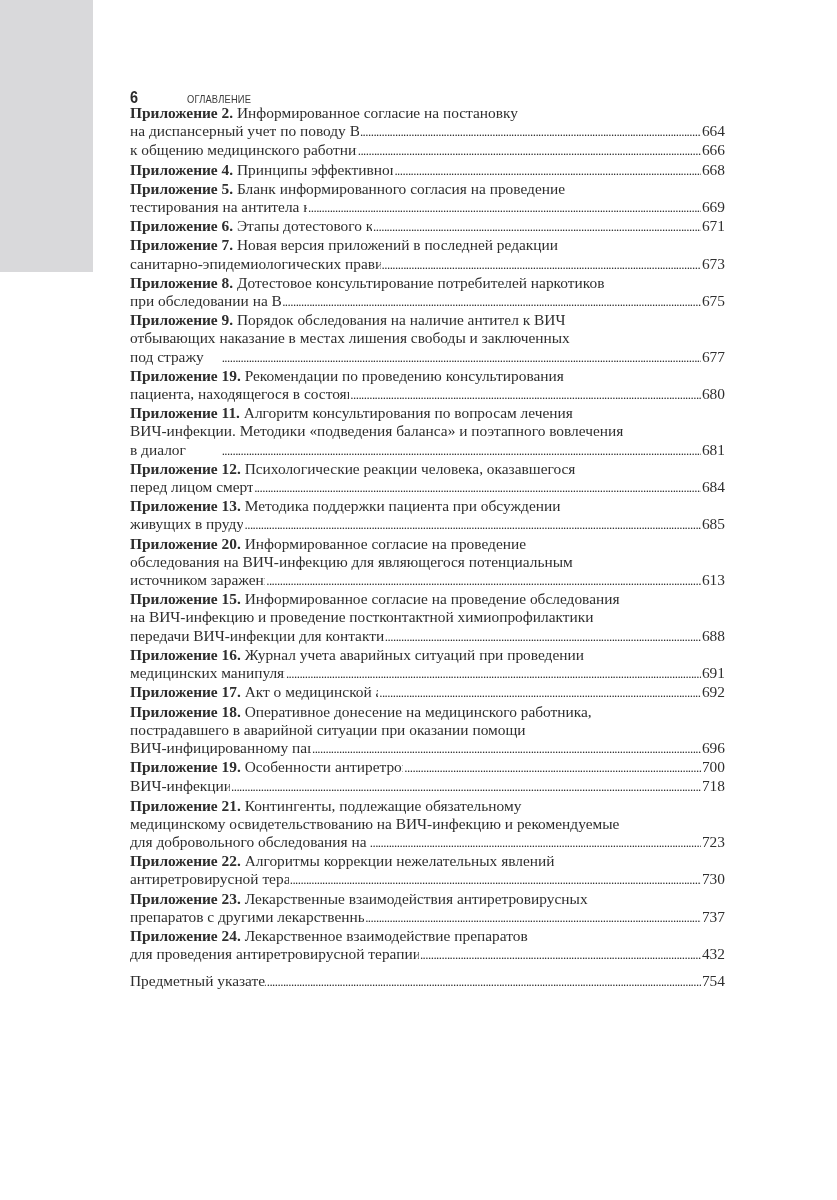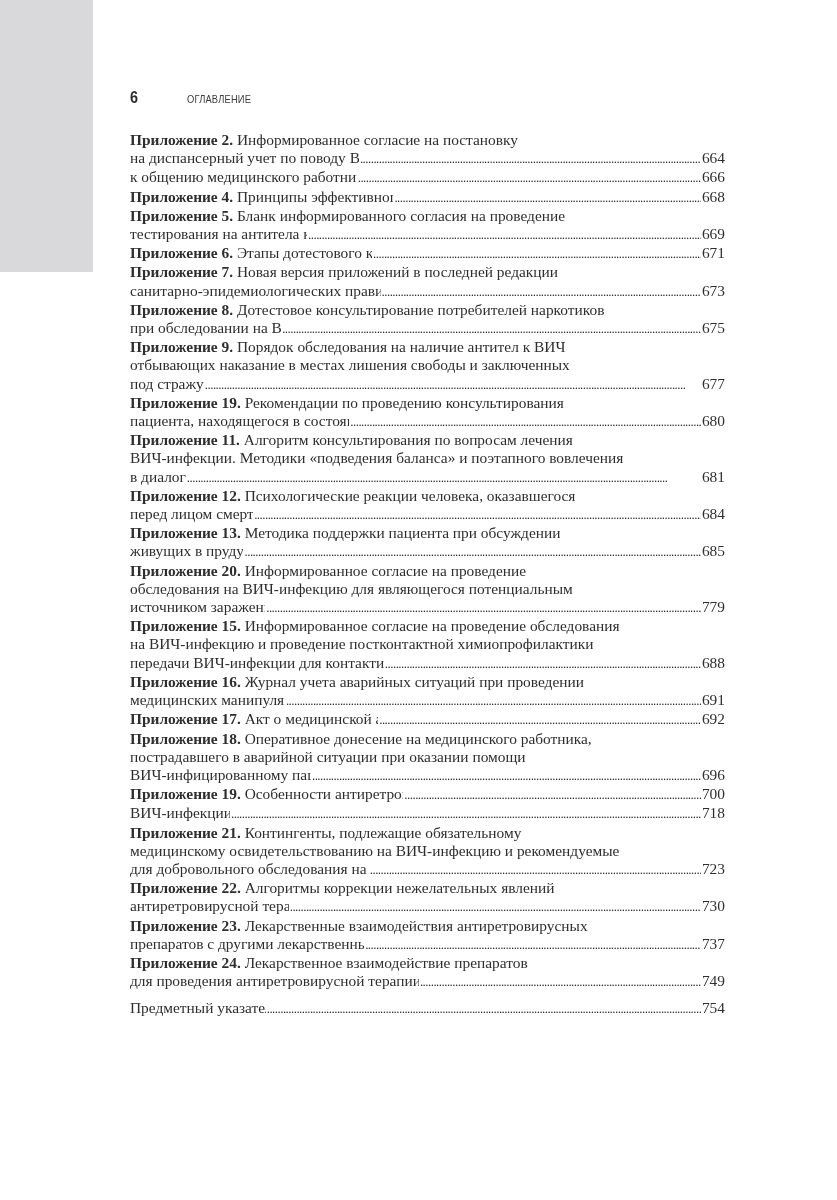--- a/index.html
+++ b/index.html
@@ -17,23 +17,23 @@
   }
   .page-num {
     font-family: "Liberation Sans", sans-serif; font-weight: bold;
     font-size: 17px; color: #2b2b2b; width: 57px; transform: scaleX(0.85); transform-origin: left;
   }
   .running-title {
     font-family: "Liberation Sans", sans-serif; font-size: 11px;
     letter-spacing: 0.2px; color: #3a3a3a; transform: scaleX(0.85); transform-origin: left;
   }
   .toc {
-    position: absolute; left: 130px; top: 131px; width: 595px;
+    position: absolute; left: 130px; top: 104px; width: 595px;
     font-family: "Liberation Serif", "DejaVu Serif", serif;
-    font-size: 15.4px; line-height: 18.2px; color: #2e2e2e;
+    font-size: 15.4px; line-height: 18.2px; color: #2e2e2e; text-align: right;
   }
   .entry { margin: 0; }
   .entry .line { display: flex; white-space: nowrap; }
   .entry .line .txt { white-space: nowrap; }
   .entry .line.last .txt { flex: 0 1 auto; overflow: hidden; }
   .entry .line.last .leader {
     flex: 1 1 auto; overflow: hidden; white-space: nowrap;
     margin: 0 1px;
   }
   .entry .line.last .leader::before {
@@ -175,21 +175,21 @@
     <div class="entry">
       <div class="line">
         <span class="txt"><span class="lbl">Приложение 20.</span> <span>Информированное согласие на проведение</span></span>
       </div>
       <div class="line">
         <span class="txt"><span>обследования на ВИЧ-инфекцию для являющегося потенциальным</span></span>
       </div>
       <div class="line last">
         <span class="txt"><span>источником заражения</span></span>
         <span class="leader"></span>
-        <span class="pg">779</span>
+        <span class="pg">613</span>
       </div>
     </div>
     <div class="entry">
       <div class="line">
         <span class="txt"><span class="lbl">Приложение 15.</span> <span>Информированное согласие на проведение обследования</span></span>
       </div>
       <div class="line">
         <span class="txt"><span>на ВИЧ-инфекцию и проведение постконтактной химиопрофилактики</span></span>
       </div>
       <div class="line last">
@@ -275,21 +275,21 @@
         <span class="pg">737</span>
       </div>
     </div>
     <div class="entry">
       <div class="line">
         <span class="txt"><span class="lbl">Приложение 24.</span> <span>Лекарственное взаимодействие препаратов</span></span>
       </div>
       <div class="line last">
         <span class="txt"><span>для проведения антиретровирусной терапии и программной химиотерапии</span></span>
         <span class="leader"></span>
-        <span class="pg">749</span>
+        <span class="pg">432</span>
       </div>
     </div>
     <div class="entry index">
       <div class="line last">
         <span class="txt">Предметный указатель</span>
         <span class="leader"></span>
         <span class="pg">754</span>
       </div>
     </div>
   </div>

